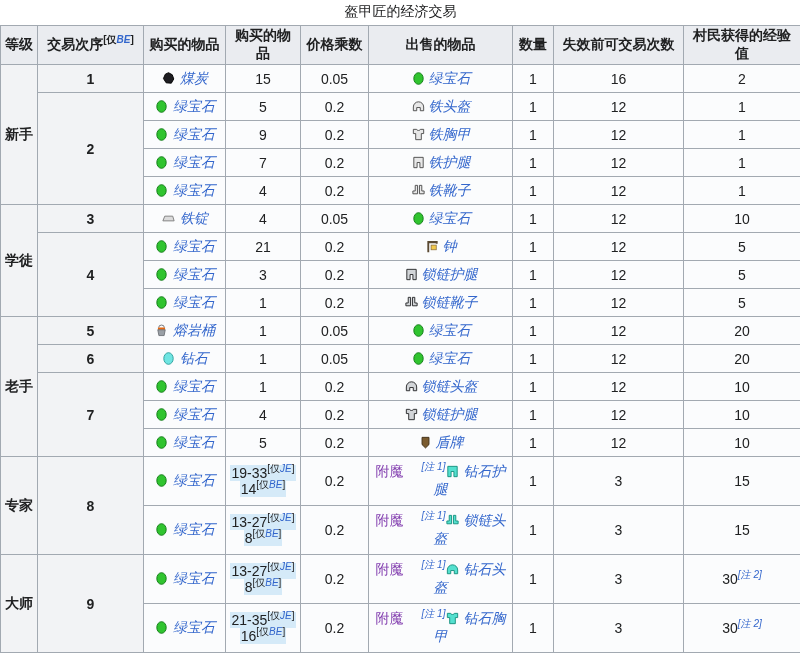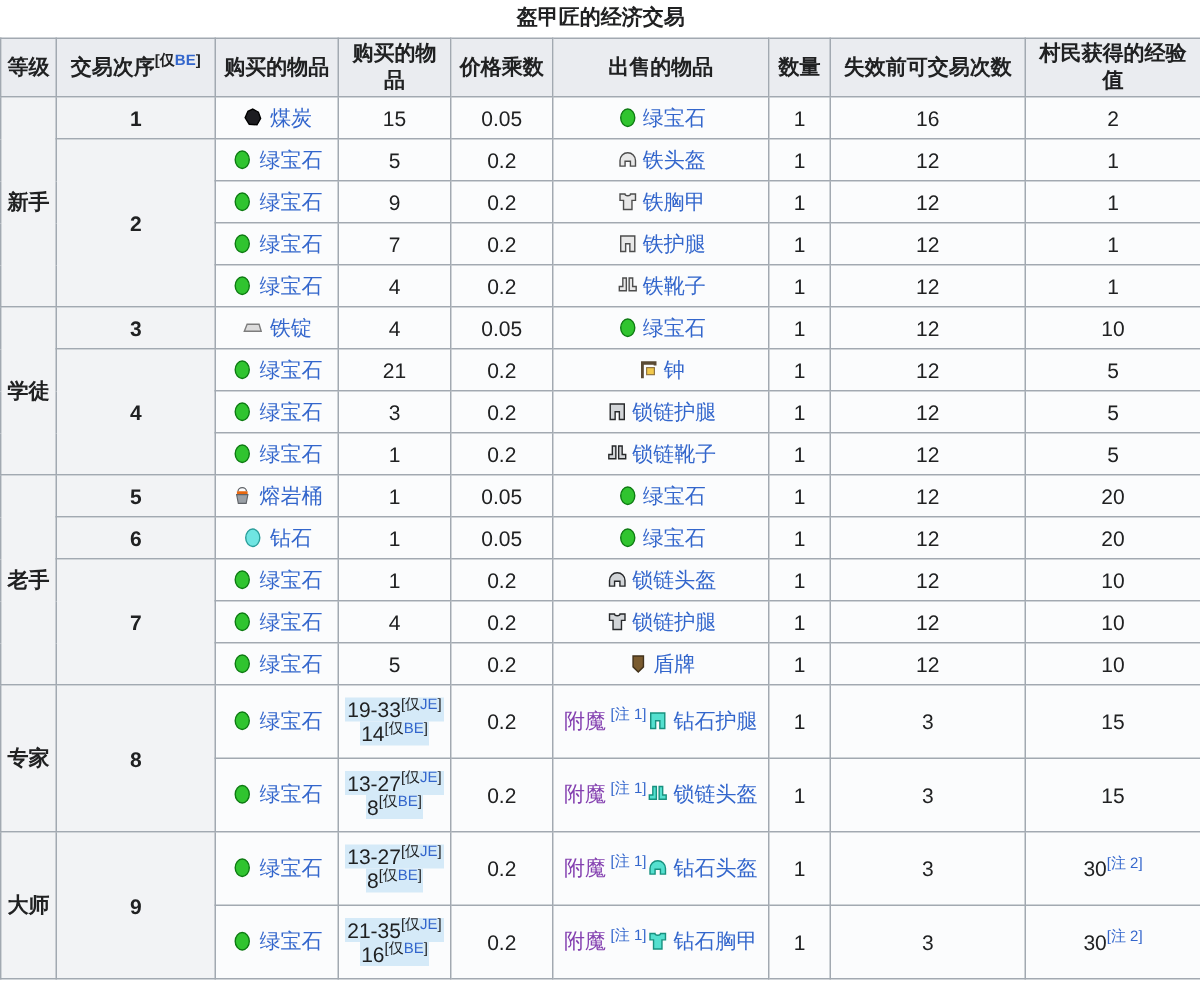--- a/index.html
+++ b/index.html
@@ -1,33 +1,33 @@
 <!DOCTYPE html>
 <html style="--link: #3366cc; --visited: #8440b0; --highlight: #d5eaf8; --border: #a2a9b1; --header-bg: #eaecf0; --bodyth-bg: #f2f3f5; --cell-bg: #fbfcfd;"><head>
 <meta charset="utf-8">
 <style>
   html,body{margin:0;padding:0;background:#fff;}
   body{width:800px;height:660px;overflow:hidden;
        font-family:"Liberation Sans","DejaVu Sans",sans-serif;color:#202122;}
   table{width:800px;border-collapse:collapse;table-layout:fixed;font-size:14px;background:#fff;}
-  caption{font-weight:700;font-size:14px;padding:3px 0 4px;color:#202122;}
+  caption{font-weight:400;font-size:14px;padding:3px 0 4px;color:#202122;}
   th,td{border:1px solid var(--border);text-align:center;vertical-align:middle;padding:1px 3px;overflow:hidden;}
   thead th{background:var(--header-bg);font-weight:700;height:27px;}
   th.body-th{background:var(--bodyth-bg);font-weight:700;}
   td{background:var(--cell-bg);}
   tbody tr{height:28px;}
   tbody tr.tall{height:49px;}
-  .link{color:var(--link);cursor:pointer;text-decoration:none;}
+  .link{color:var(--link);cursor:pointer;text-decoration:none;font-style:italic;}
   .visited{color:var(--visited);cursor:pointer;text-decoration:none;}
   sup{font-size:10px;line-height:0;}
   .sup-plain{color:#202122;}
   .hl{background:var(--highlight);padding:0 1px;}
   .icon{display:inline-block;width:15px;height:15px;vertical-align:-3px;margin-right:4px;}
   .sell-cell .icon{margin-right:3px;}
-  .ench{margin-right:3px;}
+  .ench{margin-right:18px;}
 </style>
 </head>
 <body>
 
 <table>
   <caption>盔甲匠的经济交易</caption>
   <colgroup>
     <col style="width:37px">
       <col style="width:106px">
       <col style="width:82px">

